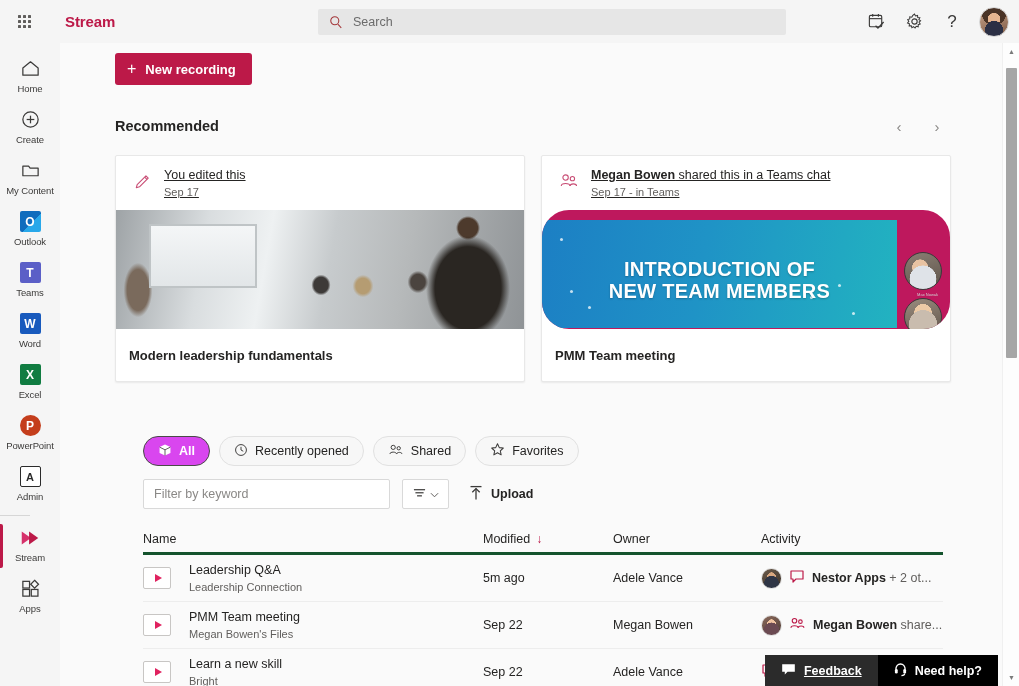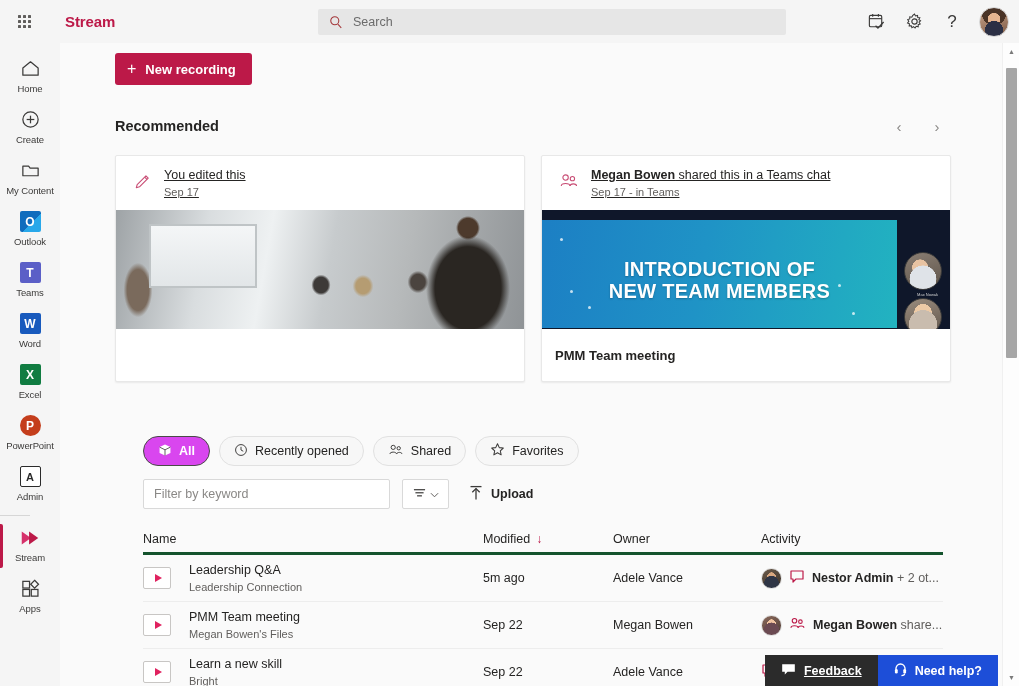--- a/index.html
+++ b/index.html
@@ -161,21 +161,21 @@
       radial-gradient(ellipse 13px 14px at 247px 76px, #b59c72 0 55%, rgba(0,0,0,0) 80%),
       radial-gradient(ellipse 13px 14px at 302px 72px, #4b443f 0 55%, rgba(0,0,0,0) 80%),
       linear-gradient(100deg, #9ea3a6 0%, #d9dddf 22%, #eef1f2 37%, #c7cbcd 52%, #b6b9ba 70%, #8f9396 100%);
   }
   .thumb-1::after {
     content: ""; position: absolute; left: 33px; top: 14px; width: 104px; height: 60px;
     background: linear-gradient(180deg, #f4f6f7, #e2e6e8);
     border: 2px solid #bfc4c6;
   }
   
-  .thumb-2 { background: #0f172a; }
+  .thumb-2 { background: #be185d; border-radius: 27px; }
   .slide {
     position: absolute; left: 0; top: 10px; width: 355px; height: 108px;
     background: linear-gradient(100deg, #1c7fc4 0%, #1f93c6 45%, #22b3c0 100%);
   }
   .slide-text {
     position: absolute; left: 0; top: 48px; width: 355px;
     text-align: center; color: #ffffff;
     font-size: 20px; font-weight: bold; line-height: 1.12;
     letter-spacing: 0.3px;
     text-shadow: 0 1px 2px rgba(0,0,0,0.25);
@@ -263,21 +263,21 @@
   .fb-widget {
     position: absolute; right: 21px; bottom: 0;
     display: flex; height: 31px; z-index: 40;
   }
   .fb-left, .fb-right {
     display: flex; align-items: center; gap: 8px;
     padding: 0 16px; cursor: pointer;
     font-size: 12.5px; font-weight: bold; color: #ffffff;
   }
   .fb-left { background: #2b2b2b; text-decoration: underline; }
-  .fb-right { background: #1d4ed8; align-items: center; }
+  .fb-right { background: #000000; align-items: center; }
 
   
   .scrollbar {
     position: absolute; right: 0; top: 43px; width: 17px; height: 643px;
     background: #fdfdfd; border-left: 1px solid #f0f0f0; z-index: 30;
   }
   .sb-arrow {
     width: 17px; height: 17px; display: flex; align-items: center;
     justify-content: center; cursor: pointer; color: #7a7a7a; font-size: 7px;
   }
@@ -467,20 +467,21 @@
                 <path d="M3.5 16.5 L4.4 13.2 L13.6 4 L16 6.4 L6.8 15.6 Z" fill="none" stroke="#c94f76" stroke-width="1.2" stroke-linejoin="round"></path>
                 <line x1="12.3" y1="5.3" x2="14.7" y2="7.7" stroke="#c94f76" stroke-width="1.2"></line>
               </svg>
             </span>
             <div class="card-head-text">
               <div class="card-head-title">You edited this</div>
               <div class="card-head-sub">Sep 17</div>
             </div>
           </div>
           <div class="thumb thumb-1"></div>
+          <div class="card-title">Modern leadership fundamentals</div>
         </div>
 
         <div class="card">
           <div class="card-head">
             <span>
               <svg width="20" height="18" viewBox="0 0 22 20">
                 <circle cx="7.2" cy="6.2" r="3" fill="none" stroke="#c94f76" stroke-width="1.2"></circle>
                 <path d="M2.4 15.6 C2.4 11.9 12 11.9 12 15.6" fill="none" stroke="#c94f76" stroke-width="1.2"></path>
                 <circle cx="14.8" cy="7.4" r="2.4" fill="none" stroke="#c94f76" stroke-width="1.2"></circle>
                 <path d="M12.2 15.6 C12.2 12.4 19.4 12.4 19.4 15.6" fill="none" stroke="#c94f76" stroke-width="1.2"></path>
@@ -619,21 +620,21 @@
           <div class="c-mod cell-text">5m ago</div>
           <div class="c-own cell-text">Adele Vance</div>
           <div class="c-act">
             <span class="av-sm av-a"></span>
             <span>
               <svg width="16" height="15" viewBox="0 0 16 15">
                 <path d="M2 2 L14 2 L14 10 L7 10 L4 13 L4 10 L2 10 Z" fill="none" stroke="#bc1948" stroke-width="1.2" stroke-linejoin="round"></path>
               </svg>
             </span>
             <span class="act-text">
-              <b>Nestor Admin</b><span> + 2 ot...</span>
+              <b>Nestor Apps</b><span> + 2 ot...</span>
             </span>
           </div>
         </div>
 
         <div class="tr row-hover">
           <div class="c-name">
             <span class="play-box">
                 <i class="play-tri"></i>
               </span>
             <span class="name-block">

